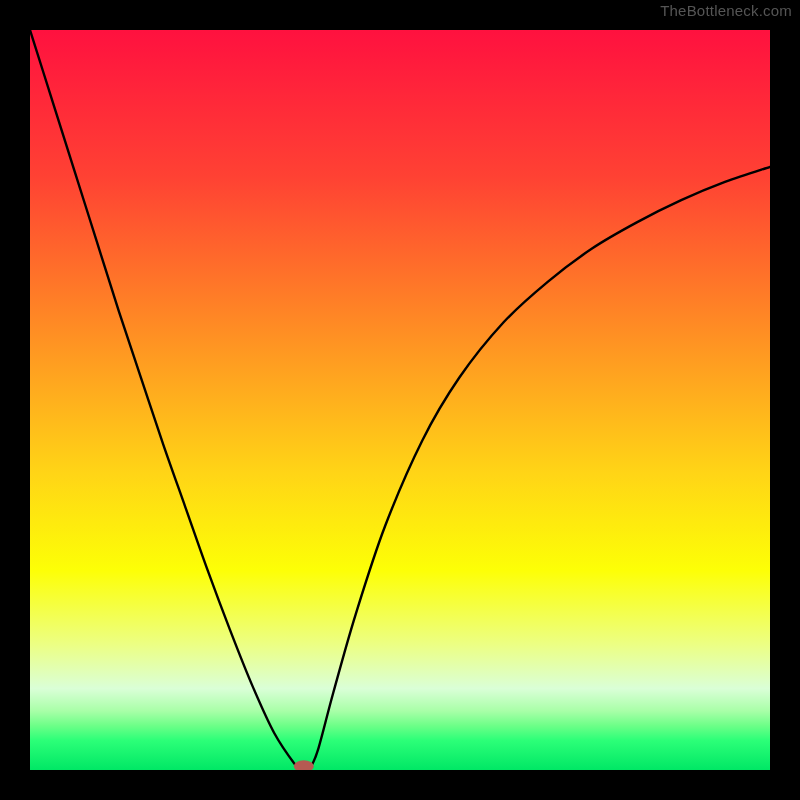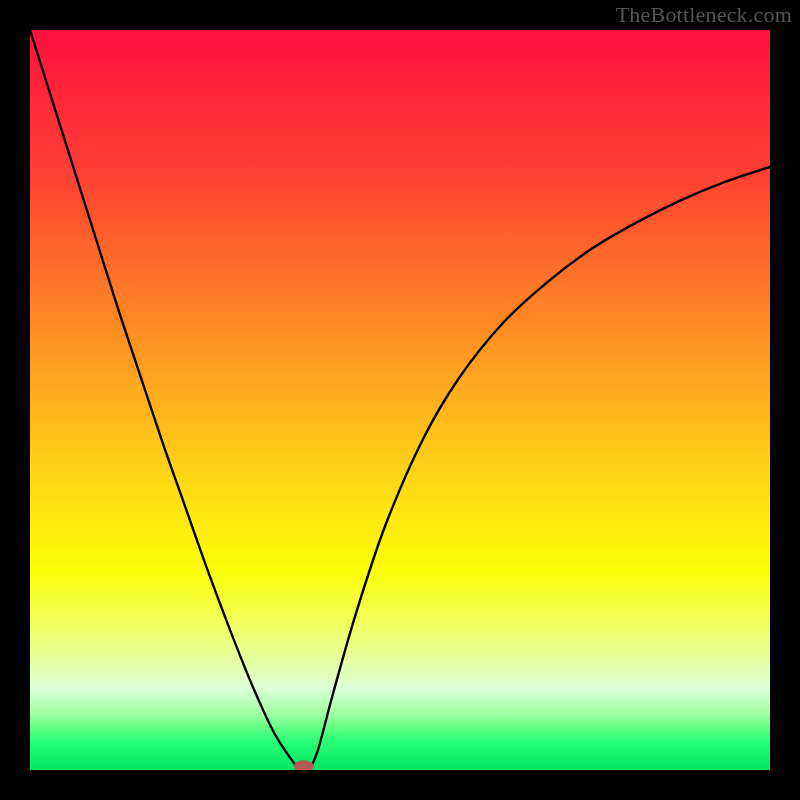--- a/index.html
+++ b/index.html
@@ -8,22 +8,22 @@
     width: 800px;
     height: 800px;
     background: #000;
     position: relative;
   }
   .watermark {
     position: absolute;
     top: 2px;
     right: 8px;
     color: #555;
-    font-family: Liberation Serif, serif;
-    font-size: 22px;
+    font-family: Liberation Sans, sans-serif;
+    font-size: 15px;
     font-weight: 500;
     letter-spacing: 0.2px;
   }
   .plot {
     position: absolute;
     left: 30px;
     top: 30px;
     width: 740px;
     height: 740px;
   }

